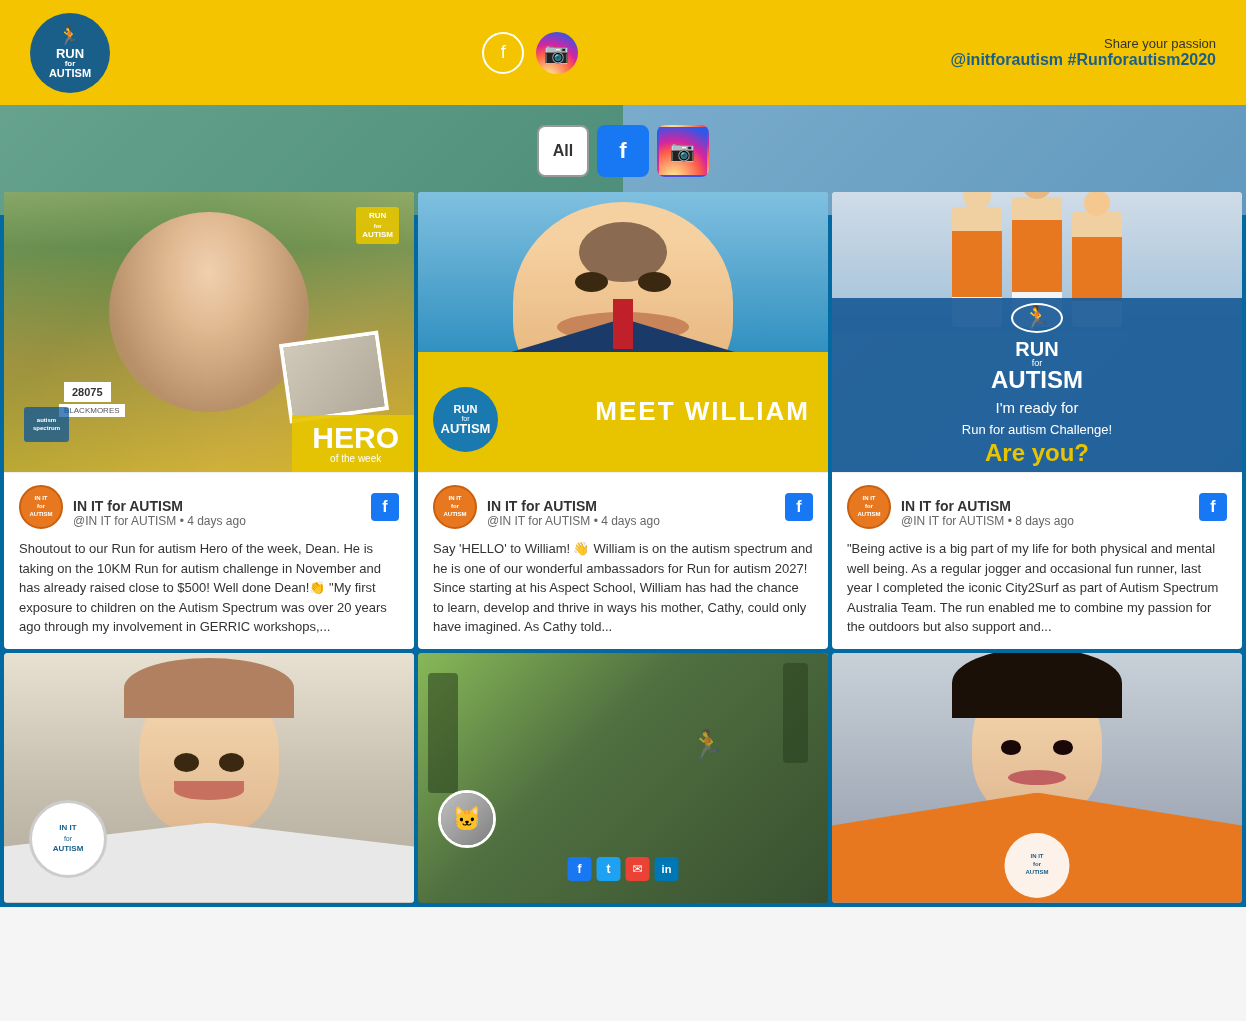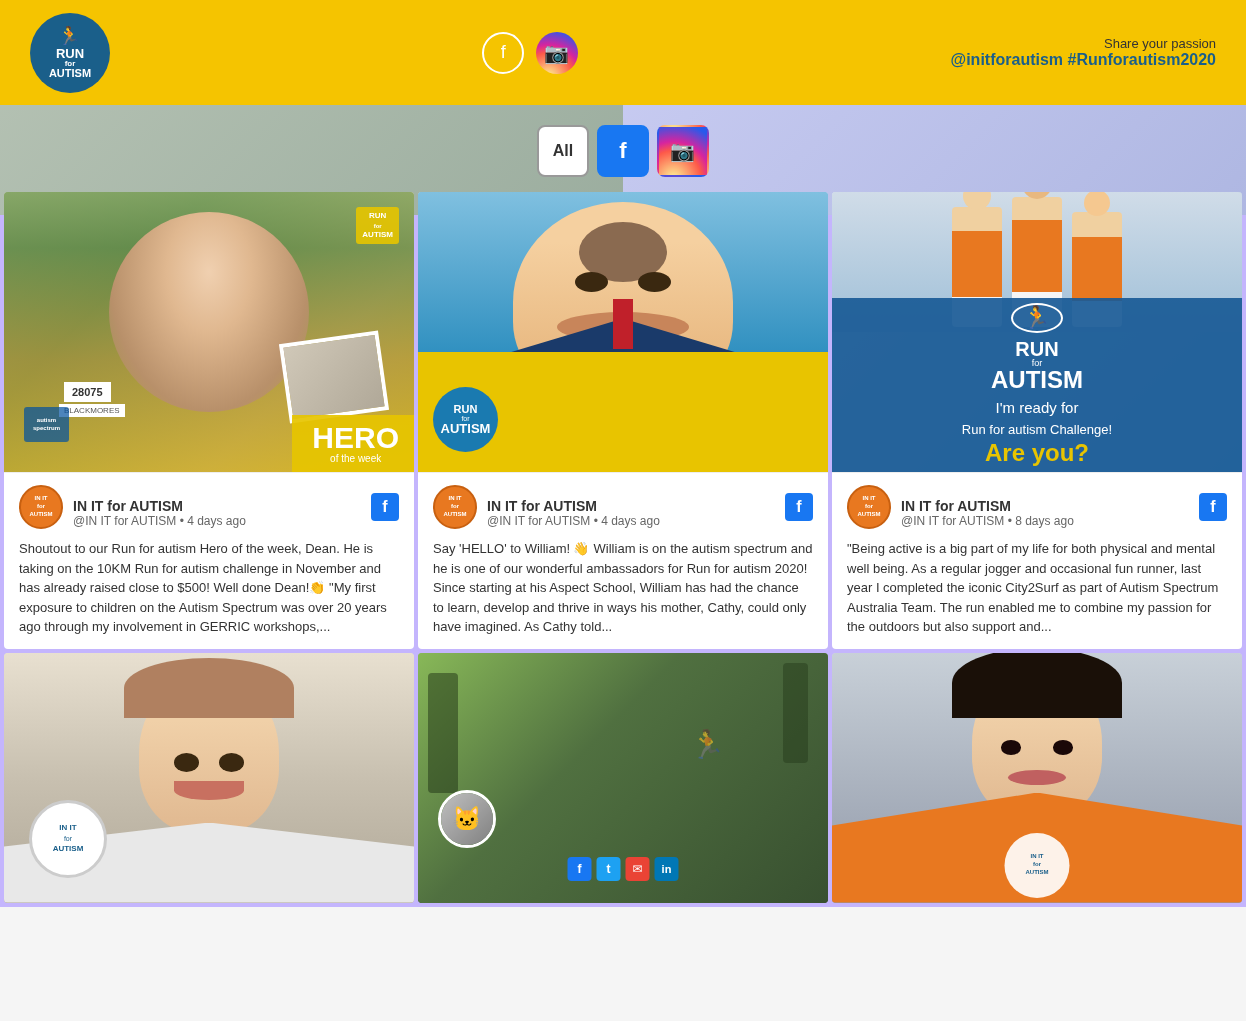--- a/index.html
+++ b/index.html
@@ -57,21 +57,21 @@
     }
     .share-text .hashtags {
       font-size: 16px;
       font-weight: bold;
       color: #1a5f8a;
     }
 
     
     .main-content {
       position: relative;
-      background: #c4b5fd;
+      background: #0369a1;
     }
 
     
     .filter-bar {
       display: flex;
       justify-content: center;
       gap: 8px;
       padding: 20px 0 15px;
       position: relative;
       z-index: 10;
@@ -362,39 +362,42 @@
             <div style="position:absolute;bottom:5px;left:50%;transform:translateX(-50%);width:20px;height:50px;background:#c0202a;"></div>
           </div>
 
           <div style="position:absolute;bottom:0;left:0;right:0;height:43%;background:#e8c400;display:flex;flex-direction:column;align-items:center;justify-content:center;padding:8px;">
 
             <div style="position:absolute;left:15px;bottom:20px;width:65px;height:65px;border-radius:50%;background:#1a7ab0;display:flex;flex-direction:column;align-items:center;justify-content:center;">
               <span style="color:white;font-size:11px;font-weight:900;line-height:1;">RUN</span>
               <span style="color:white;font-size:7px;line-height:1;">for</span>
               <span style="color:white;font-size:13px;font-weight:900;line-height:1;">AUTISM</span>
             </div>
+            <div style="display:flex;flex-direction:column;align-items:flex-end;width:100%;padding-right:10px;">
+              <span style="color:white;font-size:26px;font-weight:900;letter-spacing:2px;text-transform:uppercase;">MEET WILLIAM</span>
+            </div>
           </div>
         </div>
       </div>
       <div class="card-footer">
         <div class="card-post-header">
           <div style="display:flex;align-items:center;flex:1;">
             <div class="post-avatar">
               <div style="font-size:6px;font-weight:bold;color:white;text-align:center;line-height:1.3;">IN IT<br>for<br>AUTISM</div>
             </div>
             <div class="post-meta">
               <div class="post-account">IN IT for AUTISM</div>
               <div class="post-handle">@IN IT for AUTISM • 4 days ago</div>
             </div>
           </div>
           <div class="fb-icon-sm">
             <span>f</span>
           </div>
         </div>
-        <div class="post-text">Say 'HELLO' to William! 👋 William is on the autism spectrum and he is one of our wonderful ambassadors for Run for autism 2020! Since starting at his Aspect School, William has had the chance to learn, develop and thrive in ways his mother, Cathy, could only have imagined. As Cathy told...</div>
+        <div class="post-text">Say 'HELLO' to William! 👋 William is on the autism spectrum and he is one of our wonderful ambassadors for Run for autism 2027! Since starting at his Aspect School, William has had the chance to learn, develop and thrive in ways his mother, Cathy, could only have imagined. As Cathy told...</div>
       </div>
     </div>
 
     <div class="card">
       <div class="card-image">
         <div style="width:100%;height:100%;position:relative;overflow:hidden;background:linear-gradient(135deg, #c8d8e0 0%, #90b8d0 100%);">
 
           <div style="position:absolute;top:0;left:0;right:0;height:50%;background:linear-gradient(to bottom,#d0dce8,#a0c0d8);display:flex;align-items:center;justify-content:center;">
 
             <div style="display:flex;gap:10px;align-items:flex-end;">

